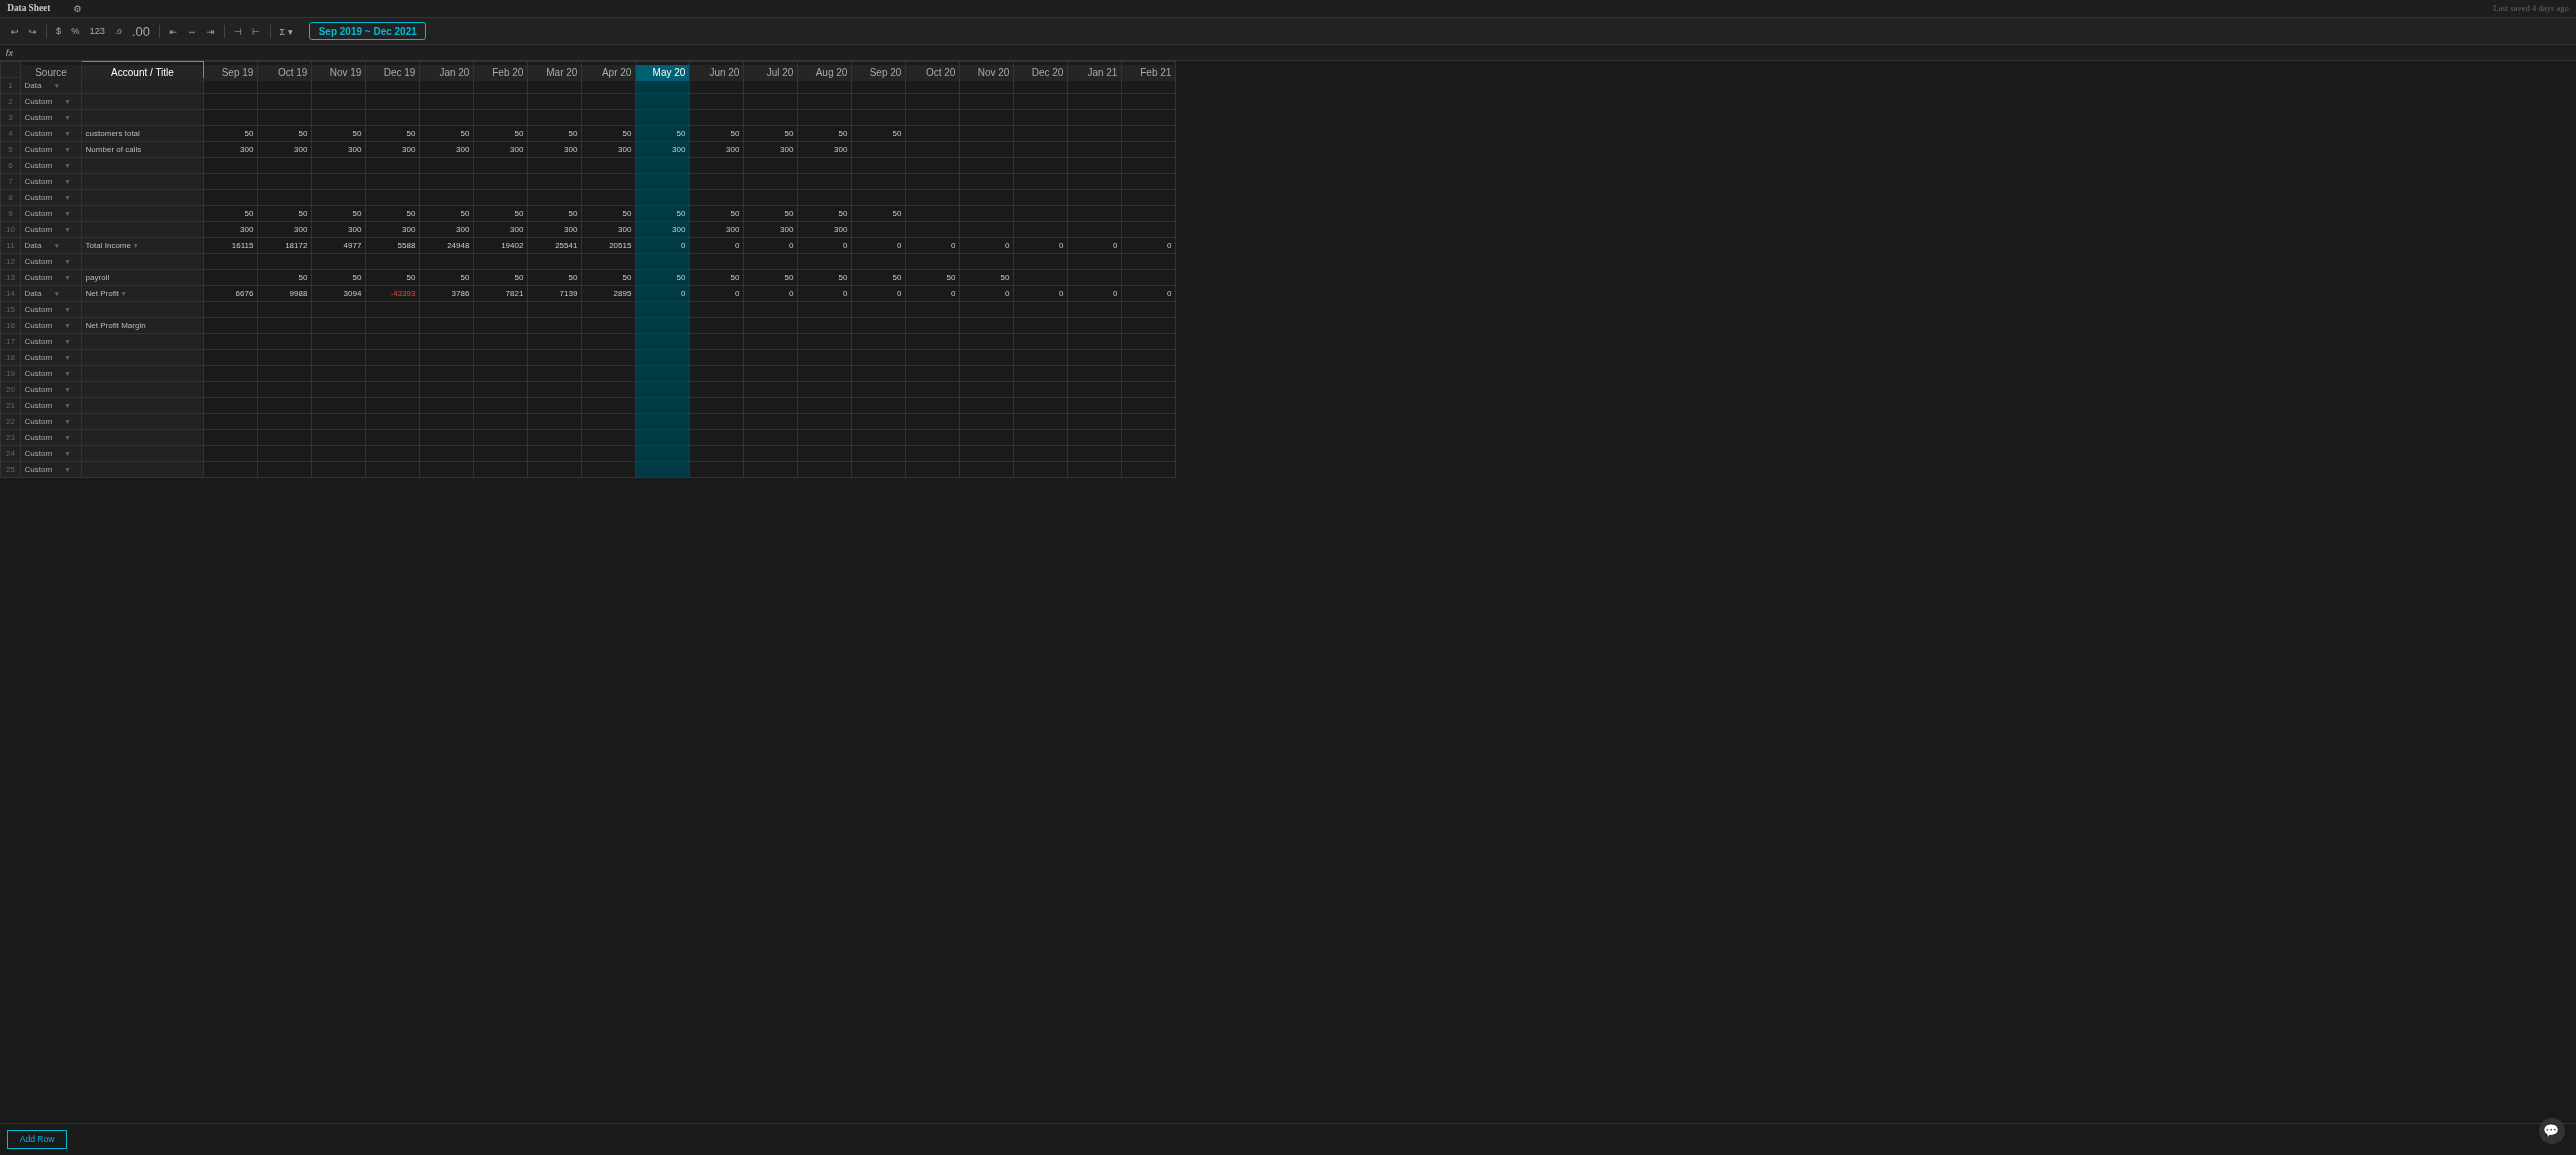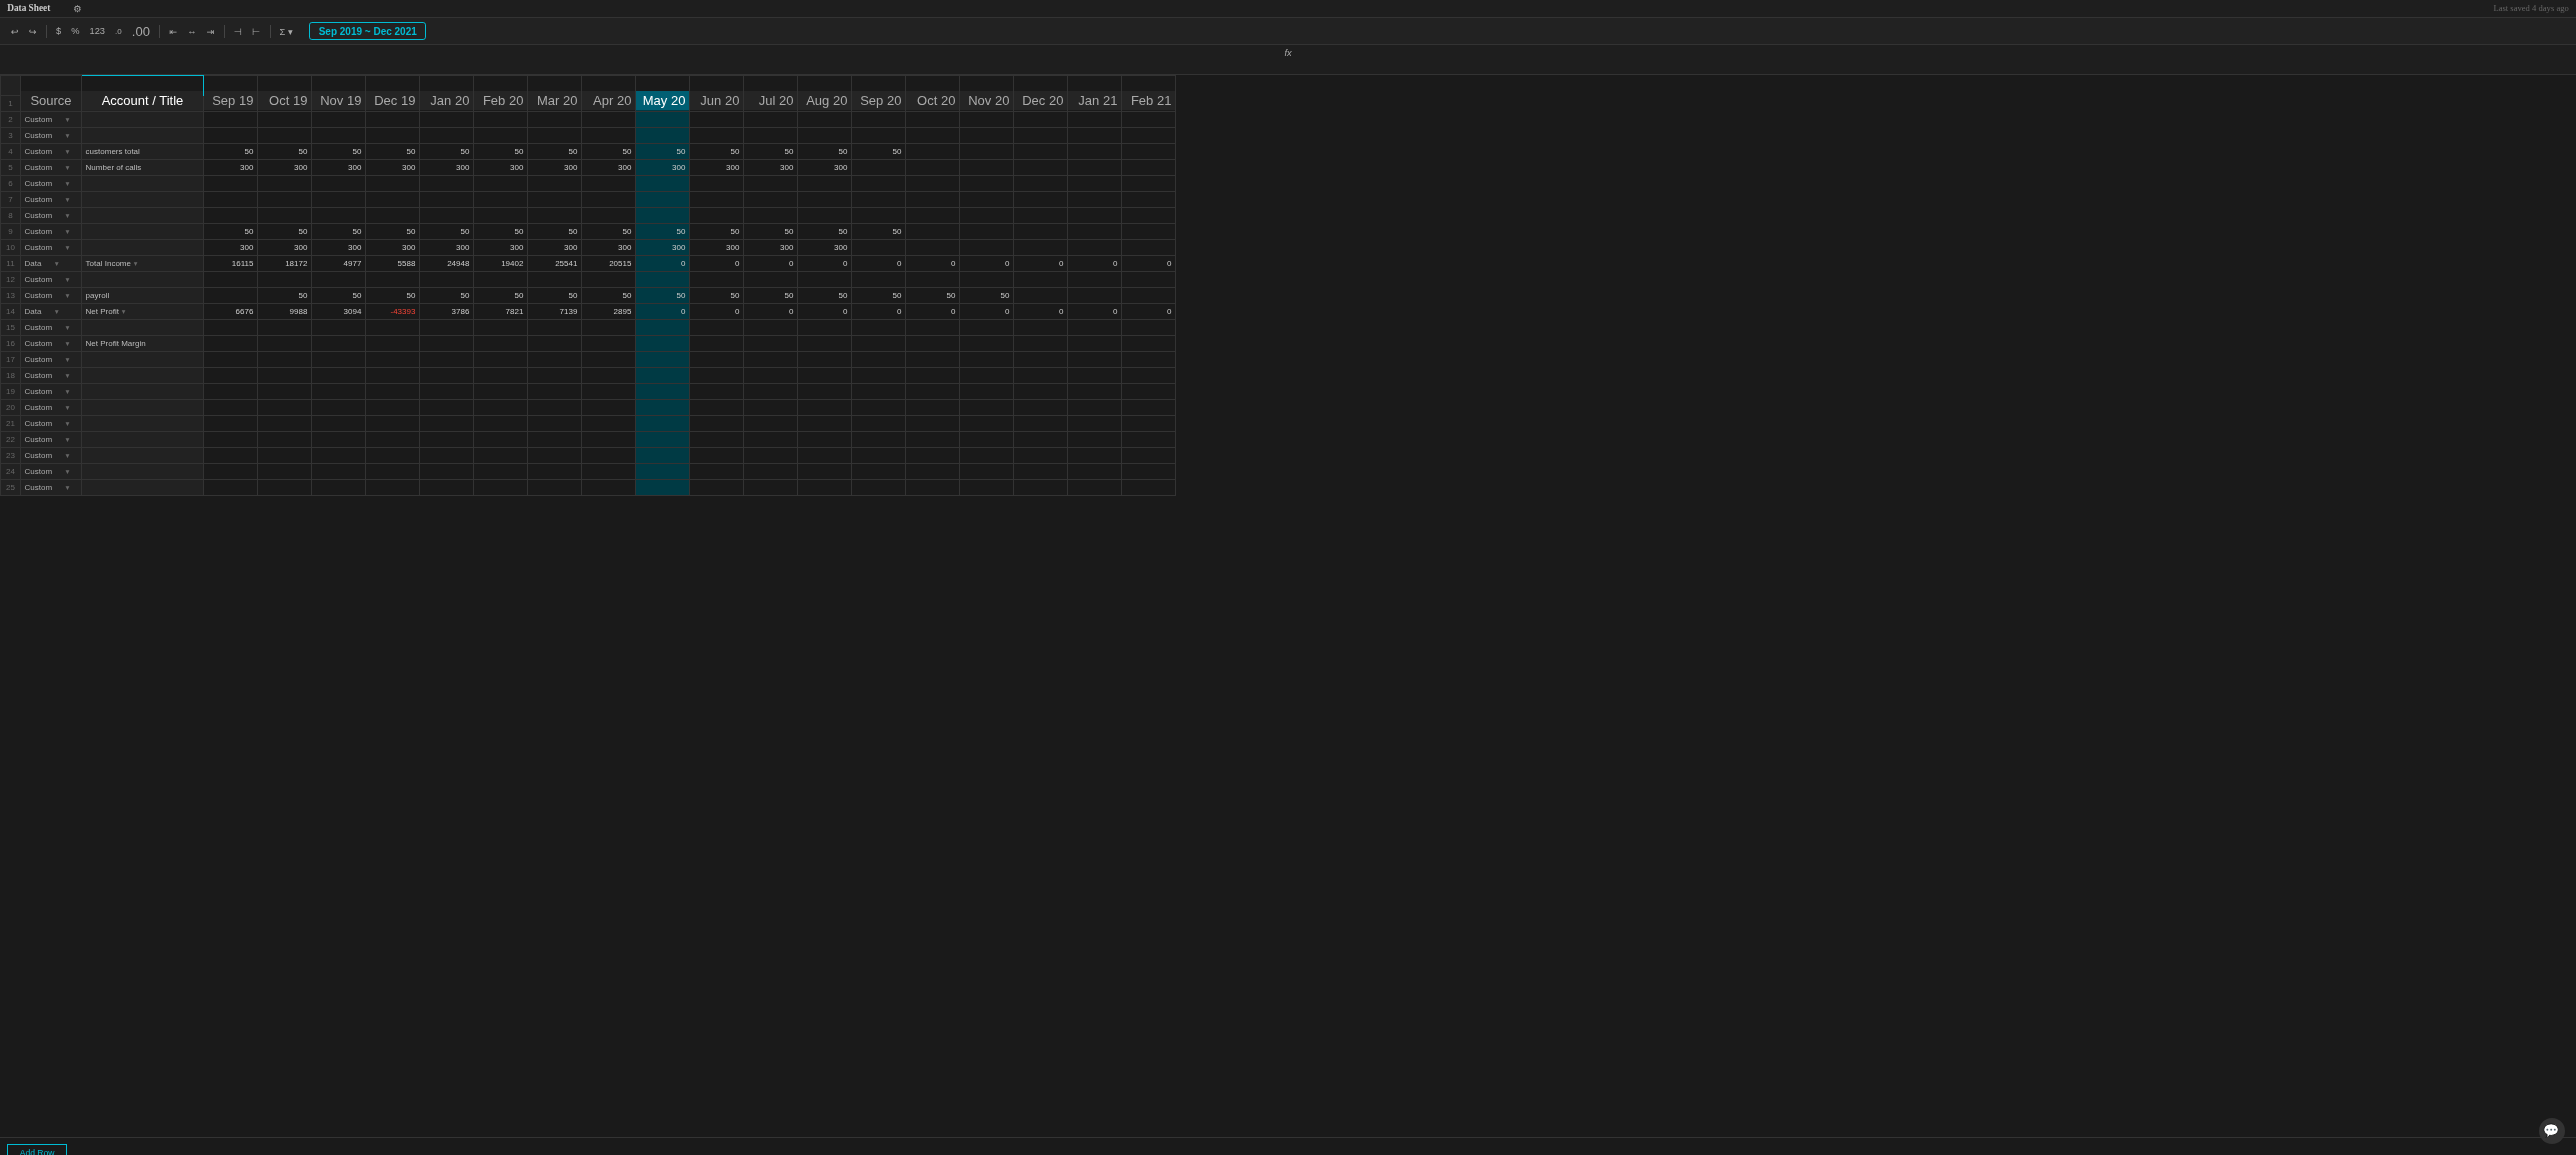--- a/index.html
+++ b/index.html
@@ -76,21 +76,20 @@
     }
 
     
     #formula-bar {
       display: flex;
       align-items: center;
       background: #1e1e1e;
       border-bottom: 0.7px solid #333;
       padding: 2.2px 5.8px;
       gap: 4.3px;
-      flex-direction: column;
     }
     #fx-label {
       color: #aaa;
       font-style: italic;
       font-size: 9.3px;
     }
     #formula-input {
       background: transparent;
       border: none;
       color: #ccc;
@@ -149,25 +148,25 @@
     
     .col-data {
       width: 54px;
       min-width: 54px;
       text-align: right;
     }
 
     thead th {
       background: #252525;
       color: #aaa;
-      font-size: 13px;
+      font-size: 10px;
       font-weight: normal;
       padding: 2.2px 3.6px;
       position: sticky;
-      top: 15px;
+      top: 4px;
       z-index: 10;
     }
     thead th.col-rownum { position: sticky; top: 0; z-index: 11; }
 
     tbody tr {
       height: 16px;
     }
     tbody td {
       padding: 1.4px 3.6px;
       color: #bbb;

